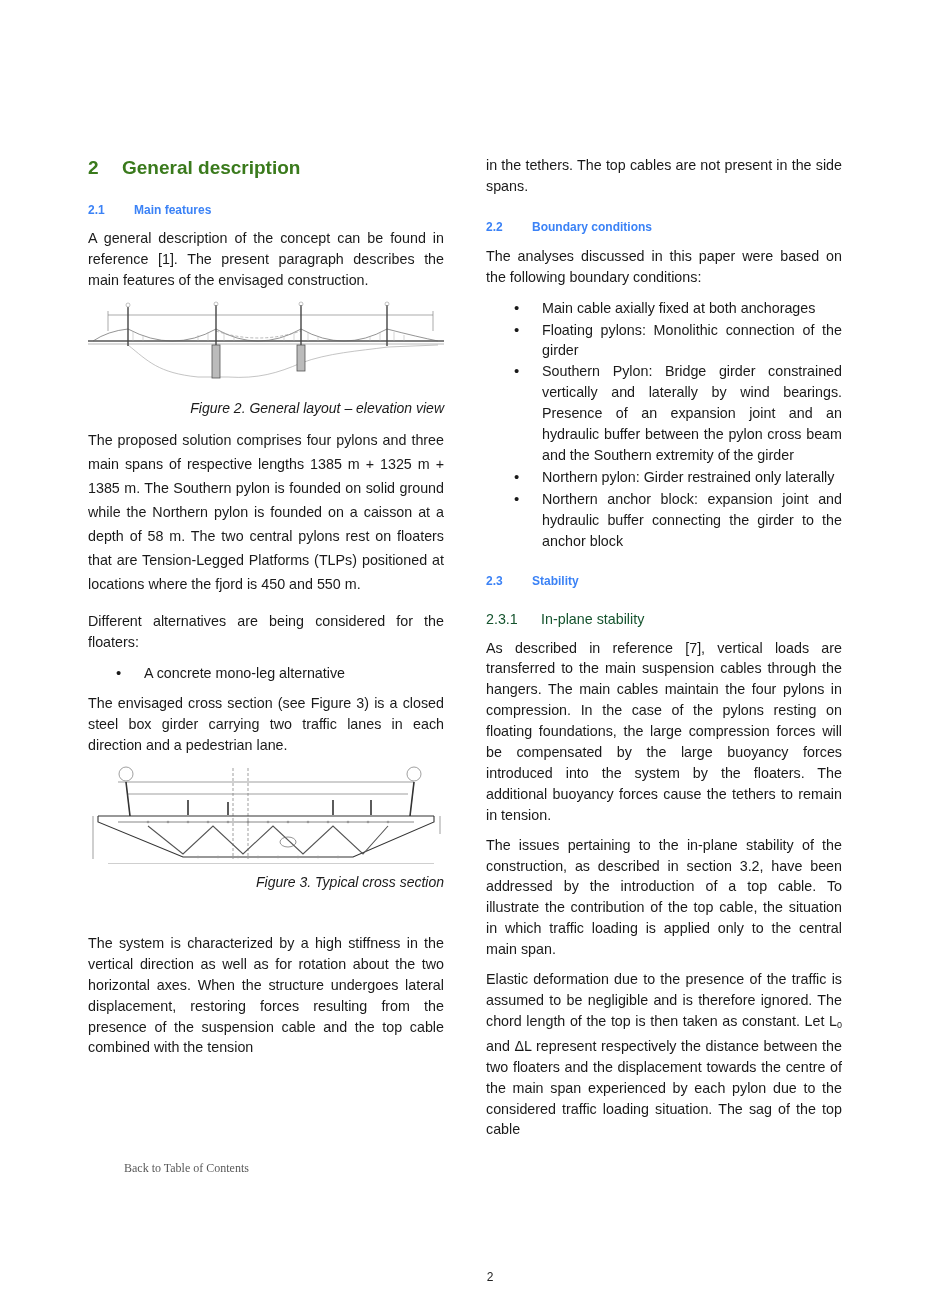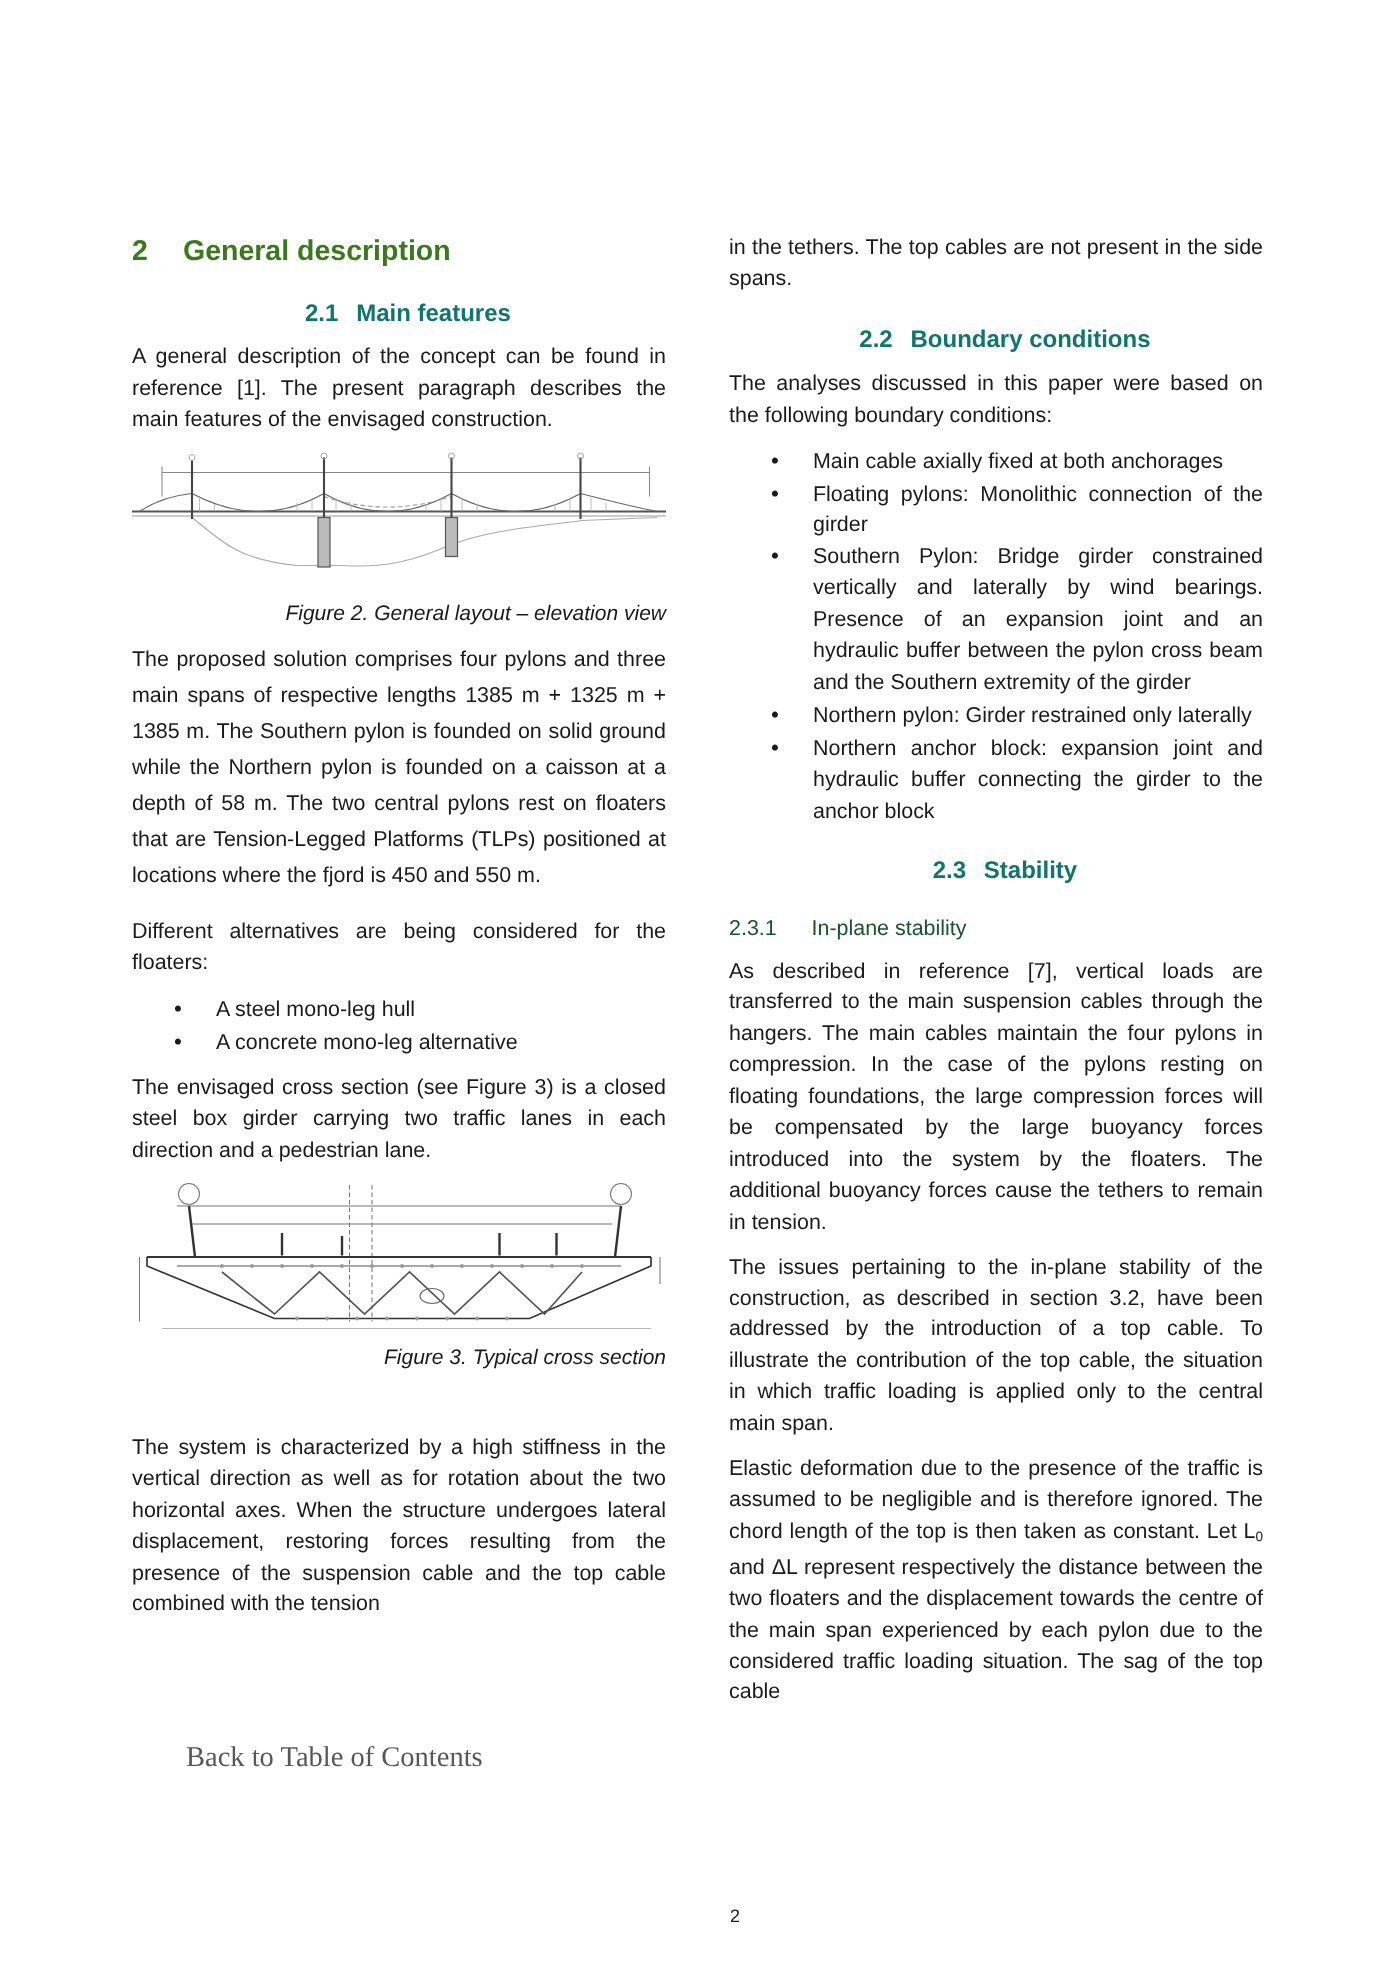--- a/index.html
+++ b/index.html
@@ -5,31 +5,31 @@
     html, body { margin: 0; padding: 0; background: #ffffff; }
     body { width: 926px; height: 1309px; position: relative; overflow: hidden;
       font-family: "Liberation Sans", "DejaVu Sans", sans-serif; color: #1a1a1a; }
     .page { position: absolute; left: 0; top: 0; width: 926px; height: 1002px; }
     .col { position: absolute; top: 155px; width: 356px; font-size: 14.3px; line-height: 20.9px; }
     .col-left { left: 88px; }
     .col-right { left: 486px; }
     p { margin: 0; text-align: justify; }
     .h1 { color: #3a7a1c; font-weight: bold; font-size: 19px; line-height: 26px; margin: 0; }
     .h1 .num { display: inline-block; width: 34px; }
-    .h2 { color: #0f766e; font-weight: bold; font-size: 16px; line-height: 22px; margin: 0; text-align: center; }
+    .h2 { color: #3b82f6; font-weight: bold; font-size: 12px; line-height: 22px; margin: 0; }
     .h2 .num { display: inline-block; width: 46px; }
     .h3 { color: #14532d; font-weight: normal; font-size: 14.3px; line-height: 20px; margin: 0; }
     .h3 .num { display: inline-block; width: 55px; }
     .caption { font-style: italic; text-align: right; font-size: 14px; line-height: 20px; }
     ul.bul { list-style: none; margin: 0; padding: 0; }
     ul.bul li { position: relative; padding-left: 56px; text-align: justify; }
     ul.bul li::before { content: "\2022"; position: absolute; left: 28px; top: 0; font-size: 15px; }
     .fig { display: block; }
     .backlink { position: absolute; left: 124px; top: 1161px; font-family: "Liberation Serif", "DejaVu Serif", serif;
-      font-size: 19px; color: #3a3a3a; opacity: 0.85; cursor: pointer; }
+      font-size: 12px; color: #3a3a3a; opacity: 0.85; cursor: pointer; }
     .pagenum { position: absolute; left: 0; width: 980px; text-align: center; top: 1270px; font-size: 12px; color: #222; }
     sub { font-size: 9px; vertical-align: -2px; }
   </style>
 </head>
 <body>
 
 <div class="page">
 
   <div class="col col-left">
     <h1 class="h1" style="margin-top:0;">
@@ -97,21 +97,20 @@
       </svg>
     </div>
 
     <p class="caption" style="margin-top:17px;">Figure 2. General layout – elevation view</p>
 
     <p style="margin-top:10px; line-height:24.1px;">The proposed solution comprises four pylons and three main spans of respective lengths 1385 m + 1325 m + 1385 m. The Southern pylon is founded on solid ground while the Northern pylon is founded on a caisson at a depth of 58 m. The two central pylons rest on floaters that are Tension-Legged Platforms (TLPs) positioned at locations where the fjord is 450 and 550 m.</p>
 
     <p style="margin-top:15px;">Different alternatives are being considered for the floaters:</p>
 
     <ul class="bul" style="margin-top:9px;">
-      <li style="line-height:22px;">A steel mono-leg hull</li>
       <li style="line-height:22px;">A concrete mono-leg alternative</li>
     </ul>
 
 
     <p style="margin-top:9px;">The envisaged cross section (see Figure 3) is a closed steel box girder carrying two traffic lanes in each direction and a pedestrian lane.</p>
 
     <div style="margin-top:8px; height:100px;">
       <svg class="fig" width="356" height="100" viewBox="0 0 356 100">
         <g fill="none" stroke="#777" stroke-width="0.7">
           <circle cx="38" cy="10" r="7"></circle>

